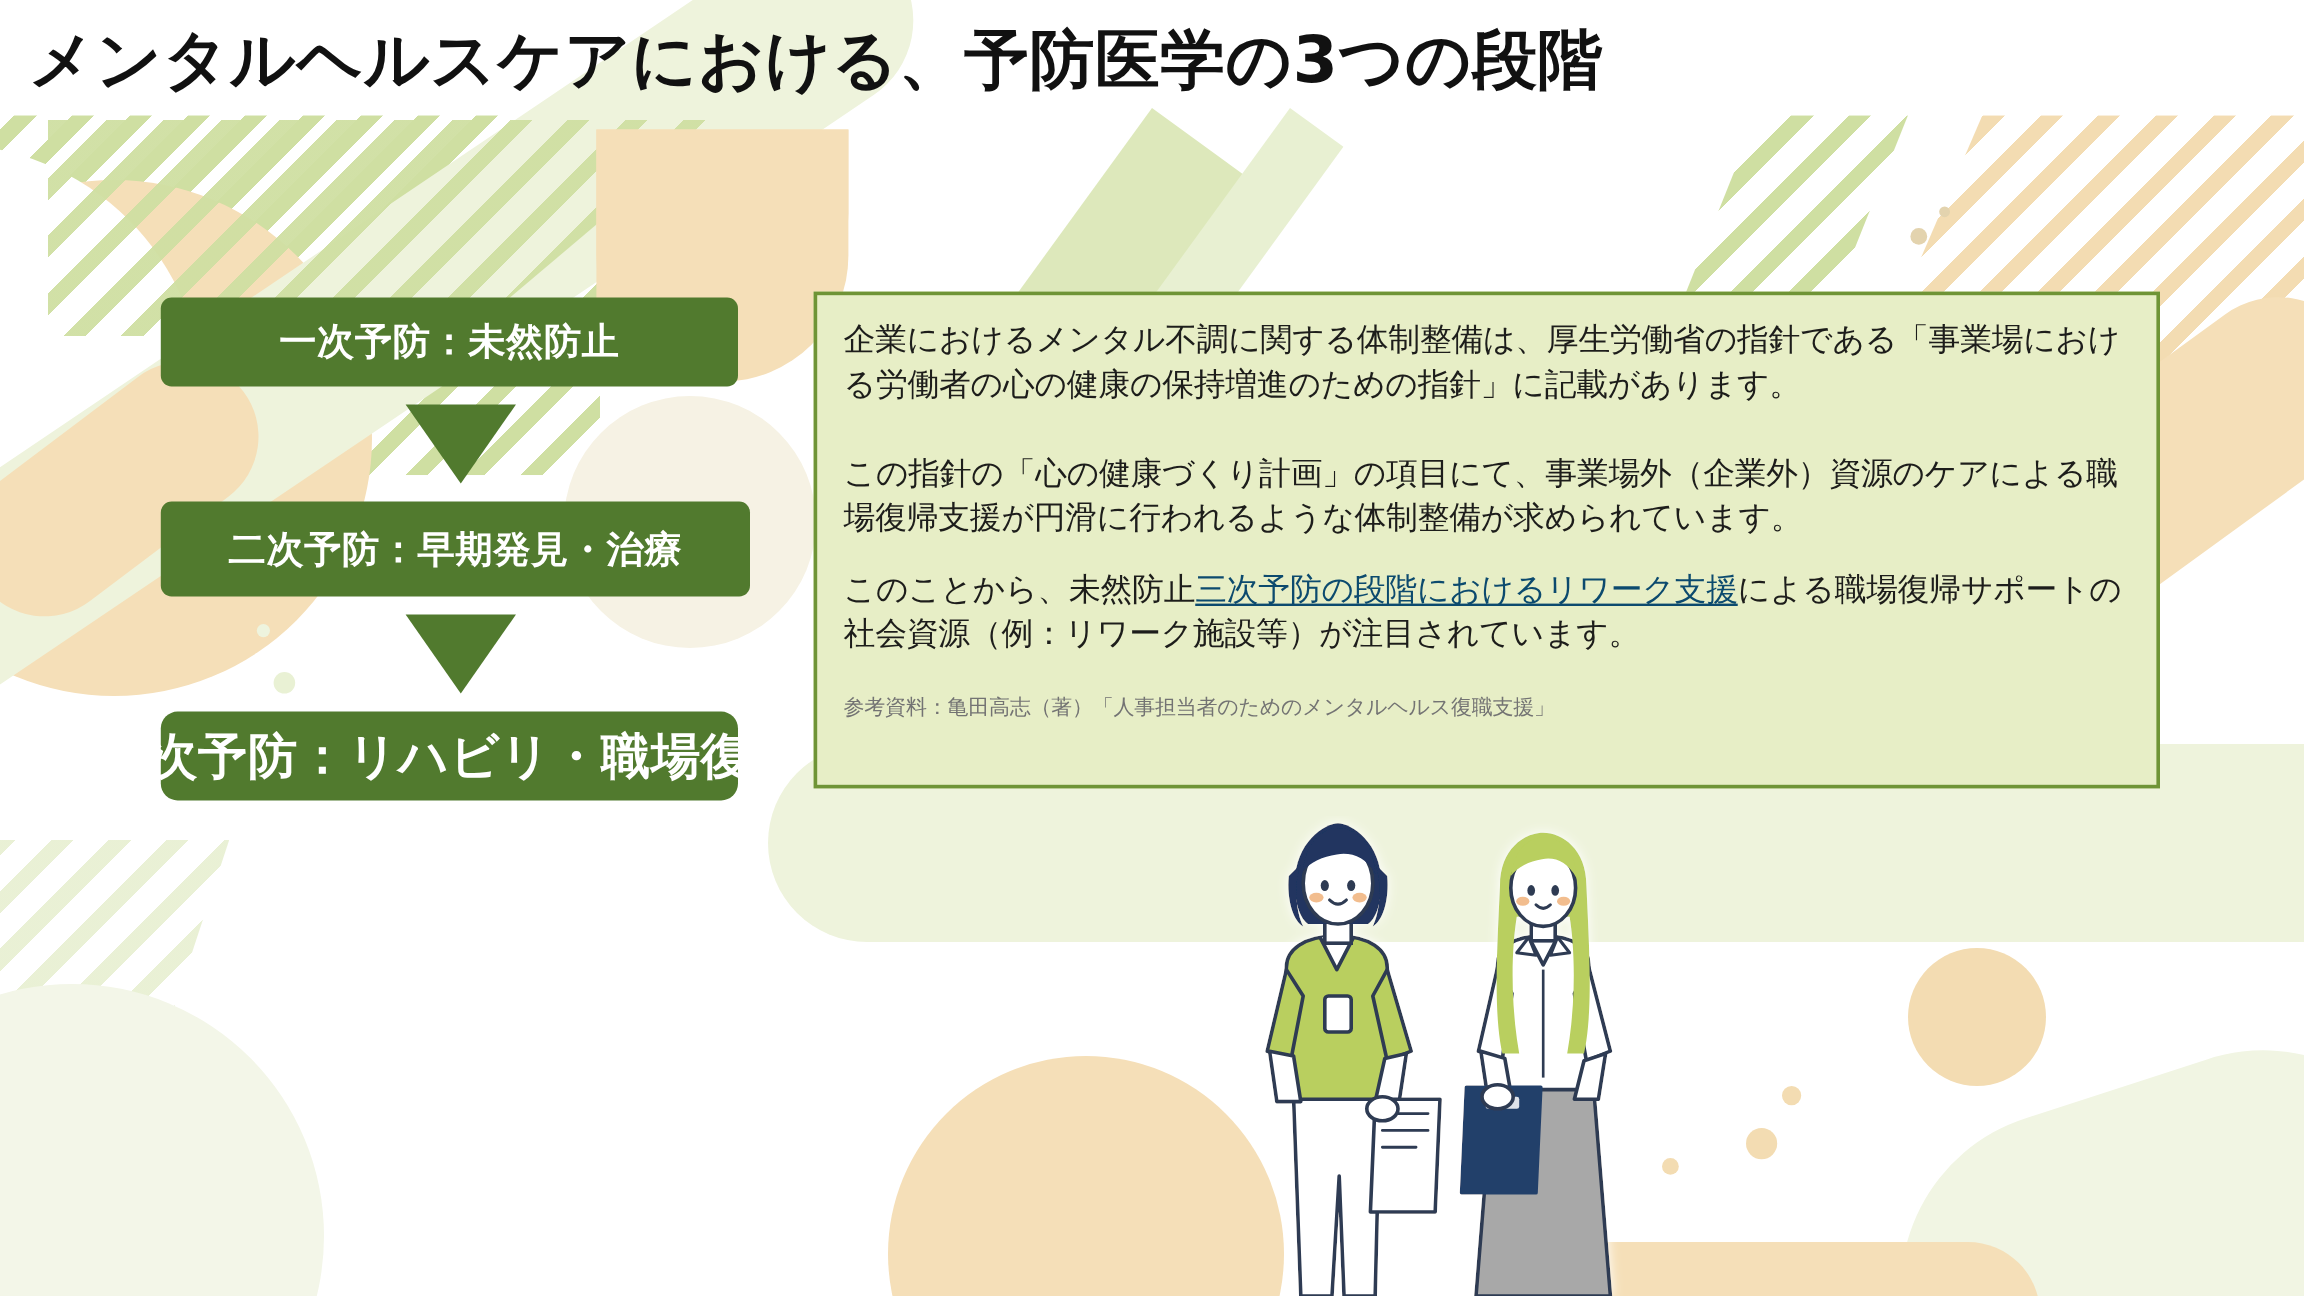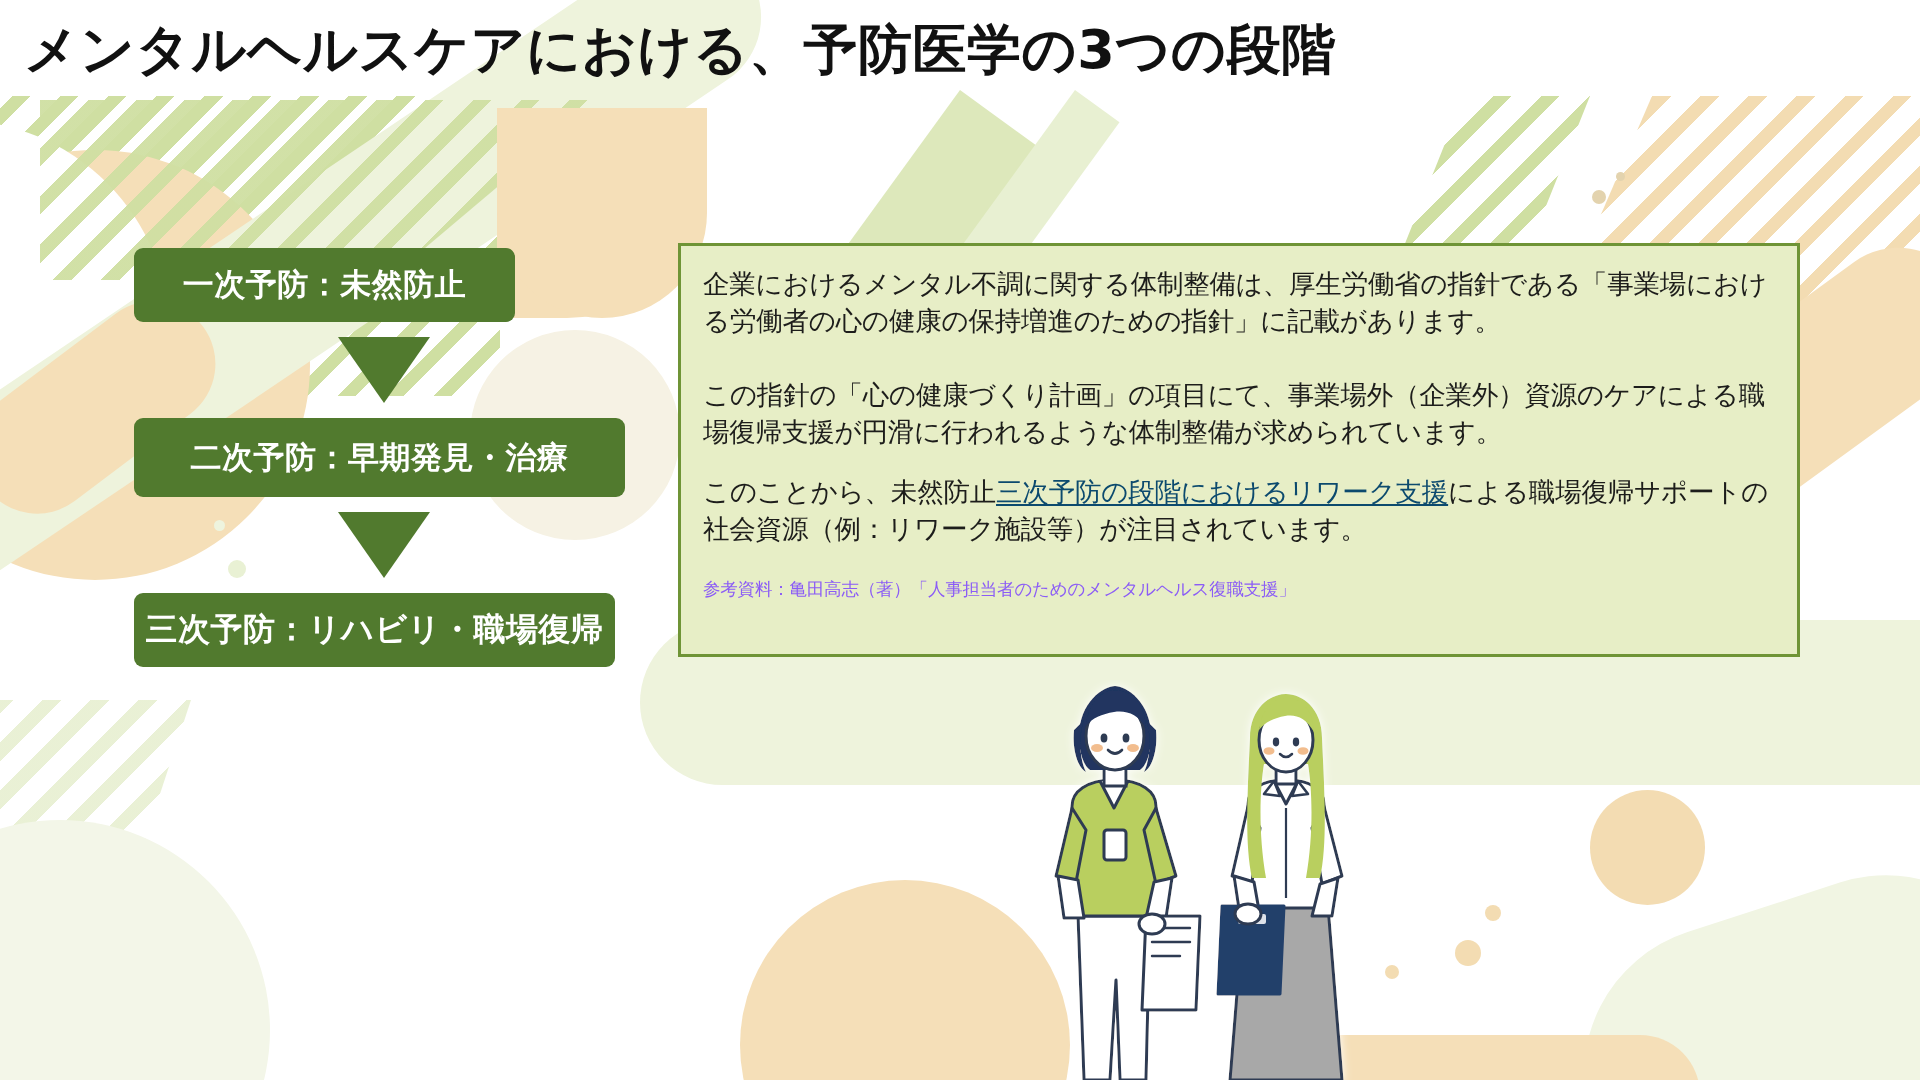--- a/index.html
+++ b/index.html
@@ -38,23 +38,23 @@
 
   
   #flow{position:absolute;left:134px;top:248px;width:500px;}
   .flow-box{
     position:relative;box-sizing:border-box;
     background:#517a2e;border-radius:9px;
     color:#ffffff;display:flex;align-items:center;justify-content:center;
     font-weight:700;letter-spacing:.5px;white-space:nowrap;
     box-shadow:0 0 0 0 rgba(0,0,0,0);
   }
-  #box-1{width:381px;height:74px;font-size:31px;margin-left:0;}
+  #box-1{width:481px;height:74px;font-size:31px;margin-left:0;}
   #box-2{width:491px;height:79px;font-size:31px;margin-left:0;}
-  #box-3{width:481px;height:74px;font-size:32px;margin-left:0;}
+  #box-3{width:481px;height:74px;font-size:41px;margin-left:0;border-radius:14px;}
   .arrow-wrap{height:96px;display:flex;align-items:center;justify-content:center;}
   .arrow{
     width:0;height:0;
     border-left:46px solid transparent;
     border-right:46px solid transparent;
     border-top:66px solid #517a2e;
   }
 
   
   #panel{
@@ -75,21 +75,21 @@
   }
   #para-1{margin-top:2px;}
   #para-2{margin-top:38px;}
   #para-3{margin-top:24px;}
   .link{
     color:#0c4a6e;text-decoration:underline;
     text-underline-offset:3px;text-decoration-thickness:2px;
   }
   #footnote{
     margin-top:30px;
-    font-size:17.5px;color:#8b5cf6;letter-spacing:-.2px;
+    font-size:17.5px;color:#737373;letter-spacing:-.2px;
     font-family:"DejaVu Sans","Liberation Sans",sans-serif;
   }
 
   
   #illustration{position:absolute;left:1000px;top:680px;width:460px;height:400px;}
 </style>
 </head>
 <body>
 
 <div id="stage">

